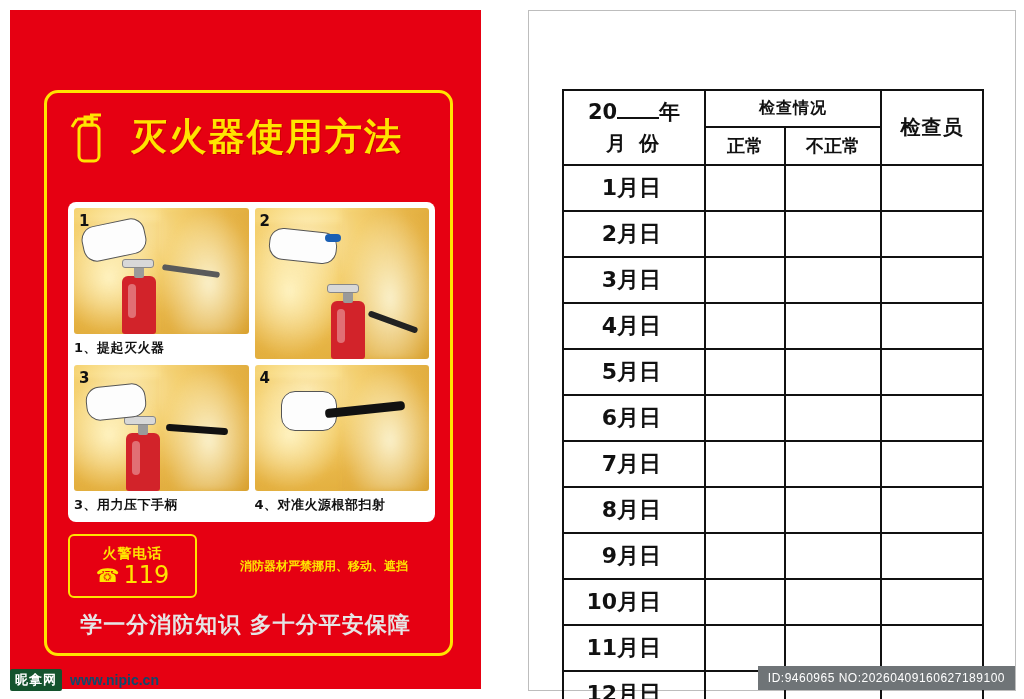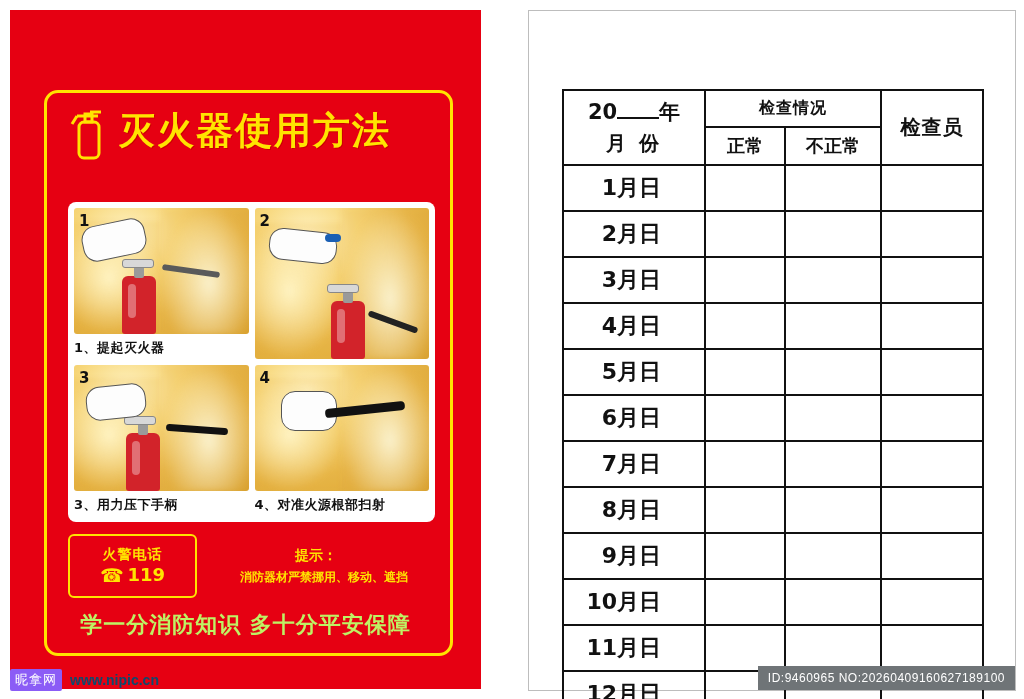--- a/index.html
+++ b/index.html
@@ -16,21 +16,21 @@
     position:absolute;left:10px;top:10px;width:471px;height:679px;
     background:#e60012;
     overflow:hidden;
   }
   .poster-inner{
     position:absolute;left:34px;top:80px;width:403px;height:560px;
     border:3px solid #ffe400;border-radius:14px;
   }
   .title-row{
     position:absolute;left:58px;top:96px;width:380px;height:62px;
-    display:flex;align-items:flex-start;gap:10px;
+    display:flex;align-items:center;gap:22px;
   }
   .ext-icon{width:40px;height:56px;position:relative;flex:0 0 auto;}
   .poster-title{
     color:#ffe400;font-size:37px;font-weight:bold;letter-spacing:2px;
     font-family:"DejaVu Sans","Liberation Sans",sans-serif;
     text-shadow:1px 1px 0 #c00;
   }
 
   .steps{
     position:absolute;left:58px;top:192px;width:355px;height:308px;
@@ -75,36 +75,36 @@
     position:absolute;left:58px;top:525px;width:355px;height:62px;
     display:flex;align-items:center;gap:12px;
   }
   .fire-box{
     width:125px;height:60px;border:2px solid #ffe400;border-radius:6px;
     display:flex;flex-direction:column;align-items:center;justify-content:center;
     color:#ffe400;flex:0 0 auto;
   }
   .fire-box .lbl{font-size:14px;font-weight:bold;letter-spacing:1px;}
   .fire-box .num-row{display:flex;align-items:center;gap:4px;}
-  .fire-box .num{font-size:18px;font-weight:bold;line-height:1;}
+  .fire-box .num{font-size:24px;font-weight:normal;line-height:1;}
   .phone-ico{font-size:19px;}
   .tip{flex:1 1 auto;text-align:center;color:#ffe400;}
   .tip .t1{font-size:14px;font-weight:bold;margin-bottom:4px;}
   .tip .t2{font-size:12px;font-weight:bold;margin-left:16px;}
 
   .slogan{
     position:absolute;left:58px;top:600px;width:355px;text-align:center;
-    color:#bef264;font-size:22px;font-weight:bold;letter-spacing:1px;
+    color:#e5e5e5;font-size:22px;font-weight:bold;letter-spacing:1px;
   }
 
   .watermark{
     position:absolute;left:10px;bottom:8px;display:flex;align-items:center;gap:8px;
   }
   .wm-badge{
-    background:#8b5cf6;color:#fff;font-size:13px;font-weight:normal;
+    background:#14532d;color:#fff;font-size:13px;font-weight:bold;
     padding:2px 5px;border-radius:2px;letter-spacing:1px;
   }
   .wm-url{color:#0c4a6e;font-size:14px;font-weight:bold;font-family:"Liberation Sans",sans-serif;}
 
   
   .card{
     position:absolute;left:528px;top:10px;width:486px;height:679px;
     background:#ffffff;border:1px solid #bdbdbd;
   }
   table.insp{
@@ -222,21 +222,20 @@
 
     <div class="notice">
       <div class="fire-box">
         <span class="lbl">火警电话</span>
         <span class="num-row">
           <span class="phone-ico">☎</span>
           <span class="num">119</span>
         </span>
       </div>
       <div class="tip">
-        <div class="t1">提示：</div>
         <div class="t2">消防器材严禁挪用、移动、遮挡</div>
       </div>
     </div>
 
     <div class="slogan">学一分消防知识 多十分平安保障</div>
   </div>
 
   <div class="watermark">
     <span class="wm-badge">昵拿网</span>
     <span class="wm-url">www.nipic.cn</span>

